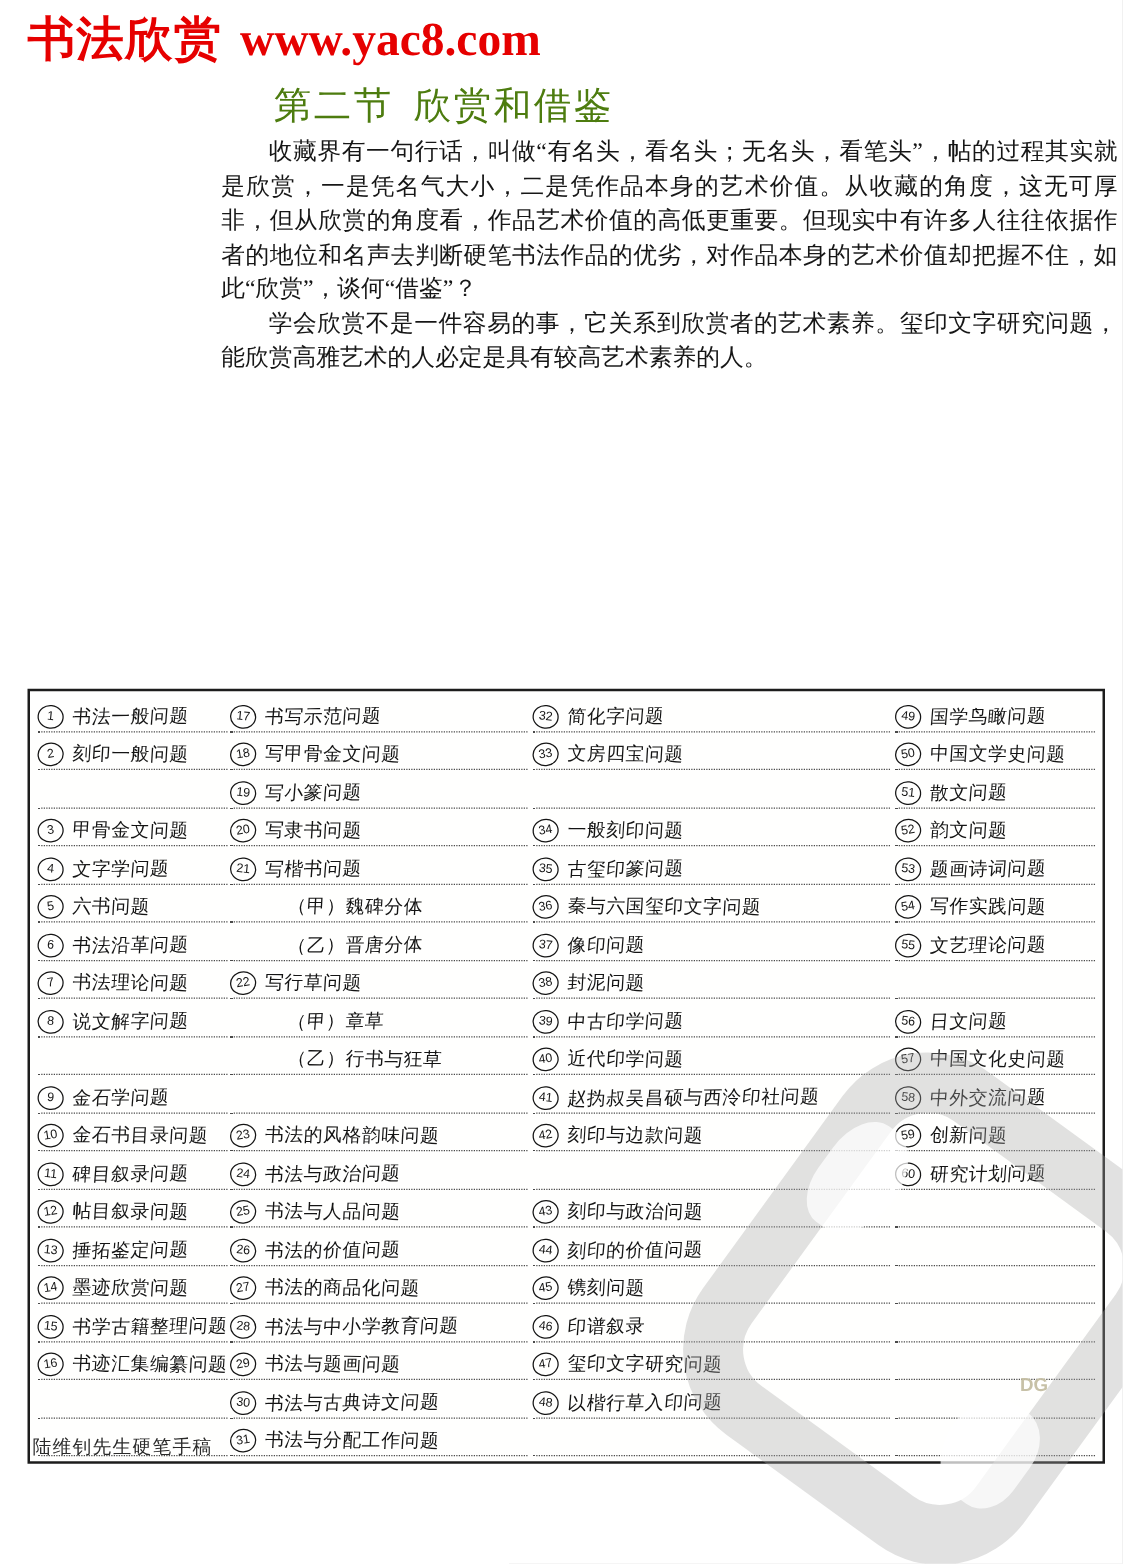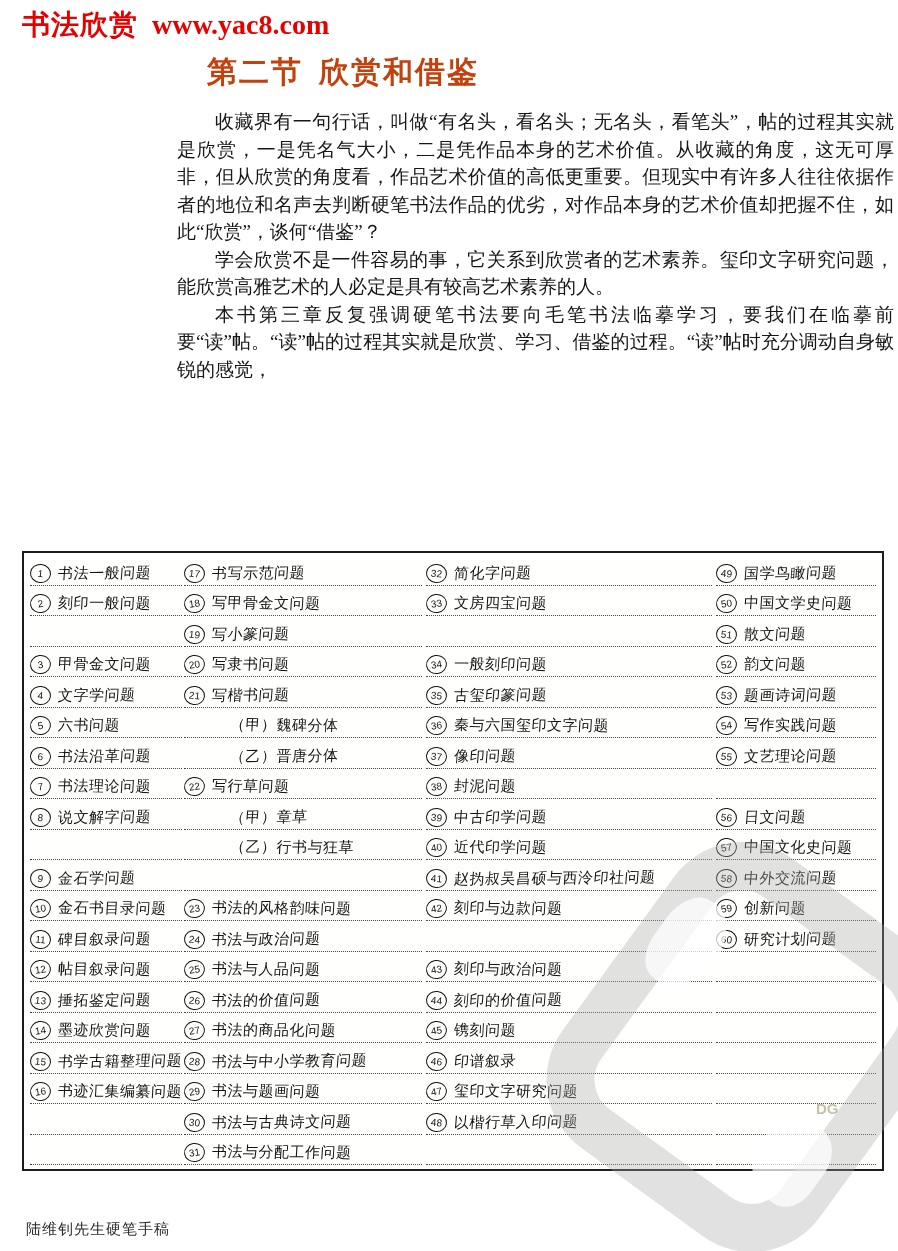--- a/index.html
+++ b/index.html
@@ -1,24 +1,24 @@
 <!DOCTYPE html>
 <html><head>
 <meta charset="utf-8">
 <style>
   html,body{margin:0;padding:0;background:#e8e8e8;}
   .page{position:relative;width:898px;height:1251px;background:#ffffff;overflow:hidden;
         font-family:"Liberation Serif",serif;color:#1a1a1a;}
   
-  .site-header{position:absolute;left:22px;top:6px;font-size:28px;font-weight:bold;
+  .site-header{position:absolute;left:22px;top:6px;font-size:38px;font-weight:bold;
                color:#e60000;letter-spacing:1px;white-space:nowrap;}
   .site-header .url{margin-left:14px;letter-spacing:0;}
   
-  .section-title{position:absolute;left:203px;top:48px;margin:4px;font-size:30px;font-weight:bold;
-                 color:#c2410c;font-family:"Liberation Sans",sans-serif;letter-spacing:2px;}
+  .section-title{position:absolute;left:203px;top:48px;margin:16px;font-size:30px;font-weight:normal;
+                 color:#4d7c0f;font-family:"Liberation Sans",sans-serif;letter-spacing:2px;}
   .title-gap{display:inline-block;width:16px;}
   
   .body-text{position:absolute;left:177px;top:108px;width:717px;font-size:19px;
              line-height:27.5px;text-align:justify;color:#161616;}
   .body-text p{margin:0;text-indent:2em;}
   
   .ms-box{position:absolute;left:22px;top:551px;width:858px;height:616px;
           border:2px solid #1c1c1c;background:#fffffe;}
   .ms-col{position:absolute;top:2px;}
   .ms-col:nth-child(1){left:6px;width:152px;}
@@ -40,40 +40,39 @@
   .wm-ring{position:absolute;left:588px;top:868px;width:222px;height:262px;
            border:48px solid rgba(168,168,168,.34);border-radius:84px;
            transform:rotate(36deg);pointer-events:none;}
   .wm-ring::before{content:"";position:absolute;left:-30px;top:34px;width:64px;height:96px;
            background:rgba(255,255,255,.72);border-radius:46% 54% 58% 42%;}
   .wm-ring::after{content:"";position:absolute;right:-26px;bottom:20px;width:70px;height:88px;
            background:rgba(255,255,255,.72);border-radius:55% 45% 40% 60%;}
   .wm-dg{position:absolute;left:816px;top:1100px;font-family:"Liberation Sans",sans-serif;
          font-weight:bold;font-size:15px;color:rgba(196,190,162,.95);pointer-events:none;}
   
-  .caption{position:absolute;left:26px;top:1220px;font-family:"Liberation Sans",sans-serif;
+  .caption{position:absolute;left:26px;top:1148px;font-family:"Liberation Sans",sans-serif;
            font-size:15px;color:#2a2a2a;letter-spacing:1px;}
 </style>
 </head>
 <body>
 
 <div class="page">
 
   <div class="site-header">
     <span>书法欣赏</span><span class="url">www.yac8.com</span>
   </div>
 
   <h1 class="section-title">
     <span>第二节</span><span class="title-gap"></span><span>欣赏和借鉴</span>
   </h1>
 
   <div class="body-text">
     <p>收藏界有一句行话，叫做“有名头，看名头；无名头，看笔头”，帖的过程其实就是欣赏，一是凭名气大小，二是凭作品本身的艺术价值。从收藏的角度，这无可厚非，但从欣赏的角度看，作品艺术价值的高低更重要。但现实中有许多人往往依据作者的地位和名声去判断硬笔书法作品的优劣，对作品本身的艺术价值却把握不住，如此“欣赏”，谈何“借鉴”？</p>
     <p>学会欣赏不是一件容易的事，它关系到欣赏者的艺术素养。玺印文字研究问题，能欣赏高雅艺术的人必定是具有较高艺术素养的人。</p>
-    <p>本书第三章反复强调硬笔书法要向毛笔书法临摹学习，要我们在临摹前要“读”帖。“读”帖的过程其实就是欣赏、学习、借鉴的过程。“读”帖时充分调动自身敏锐的感觉，</p>
   </div>
 
   <div class="ms-box">
     <div style="position:absolute;inset:0;" id="ms-grid">
         <div class="ms-col">
           <div class="ms-row">
             <span class="cnum">1</span>
             <span class="hw">书法一般问题</span>
           </div>
           <div class="ms-row">

